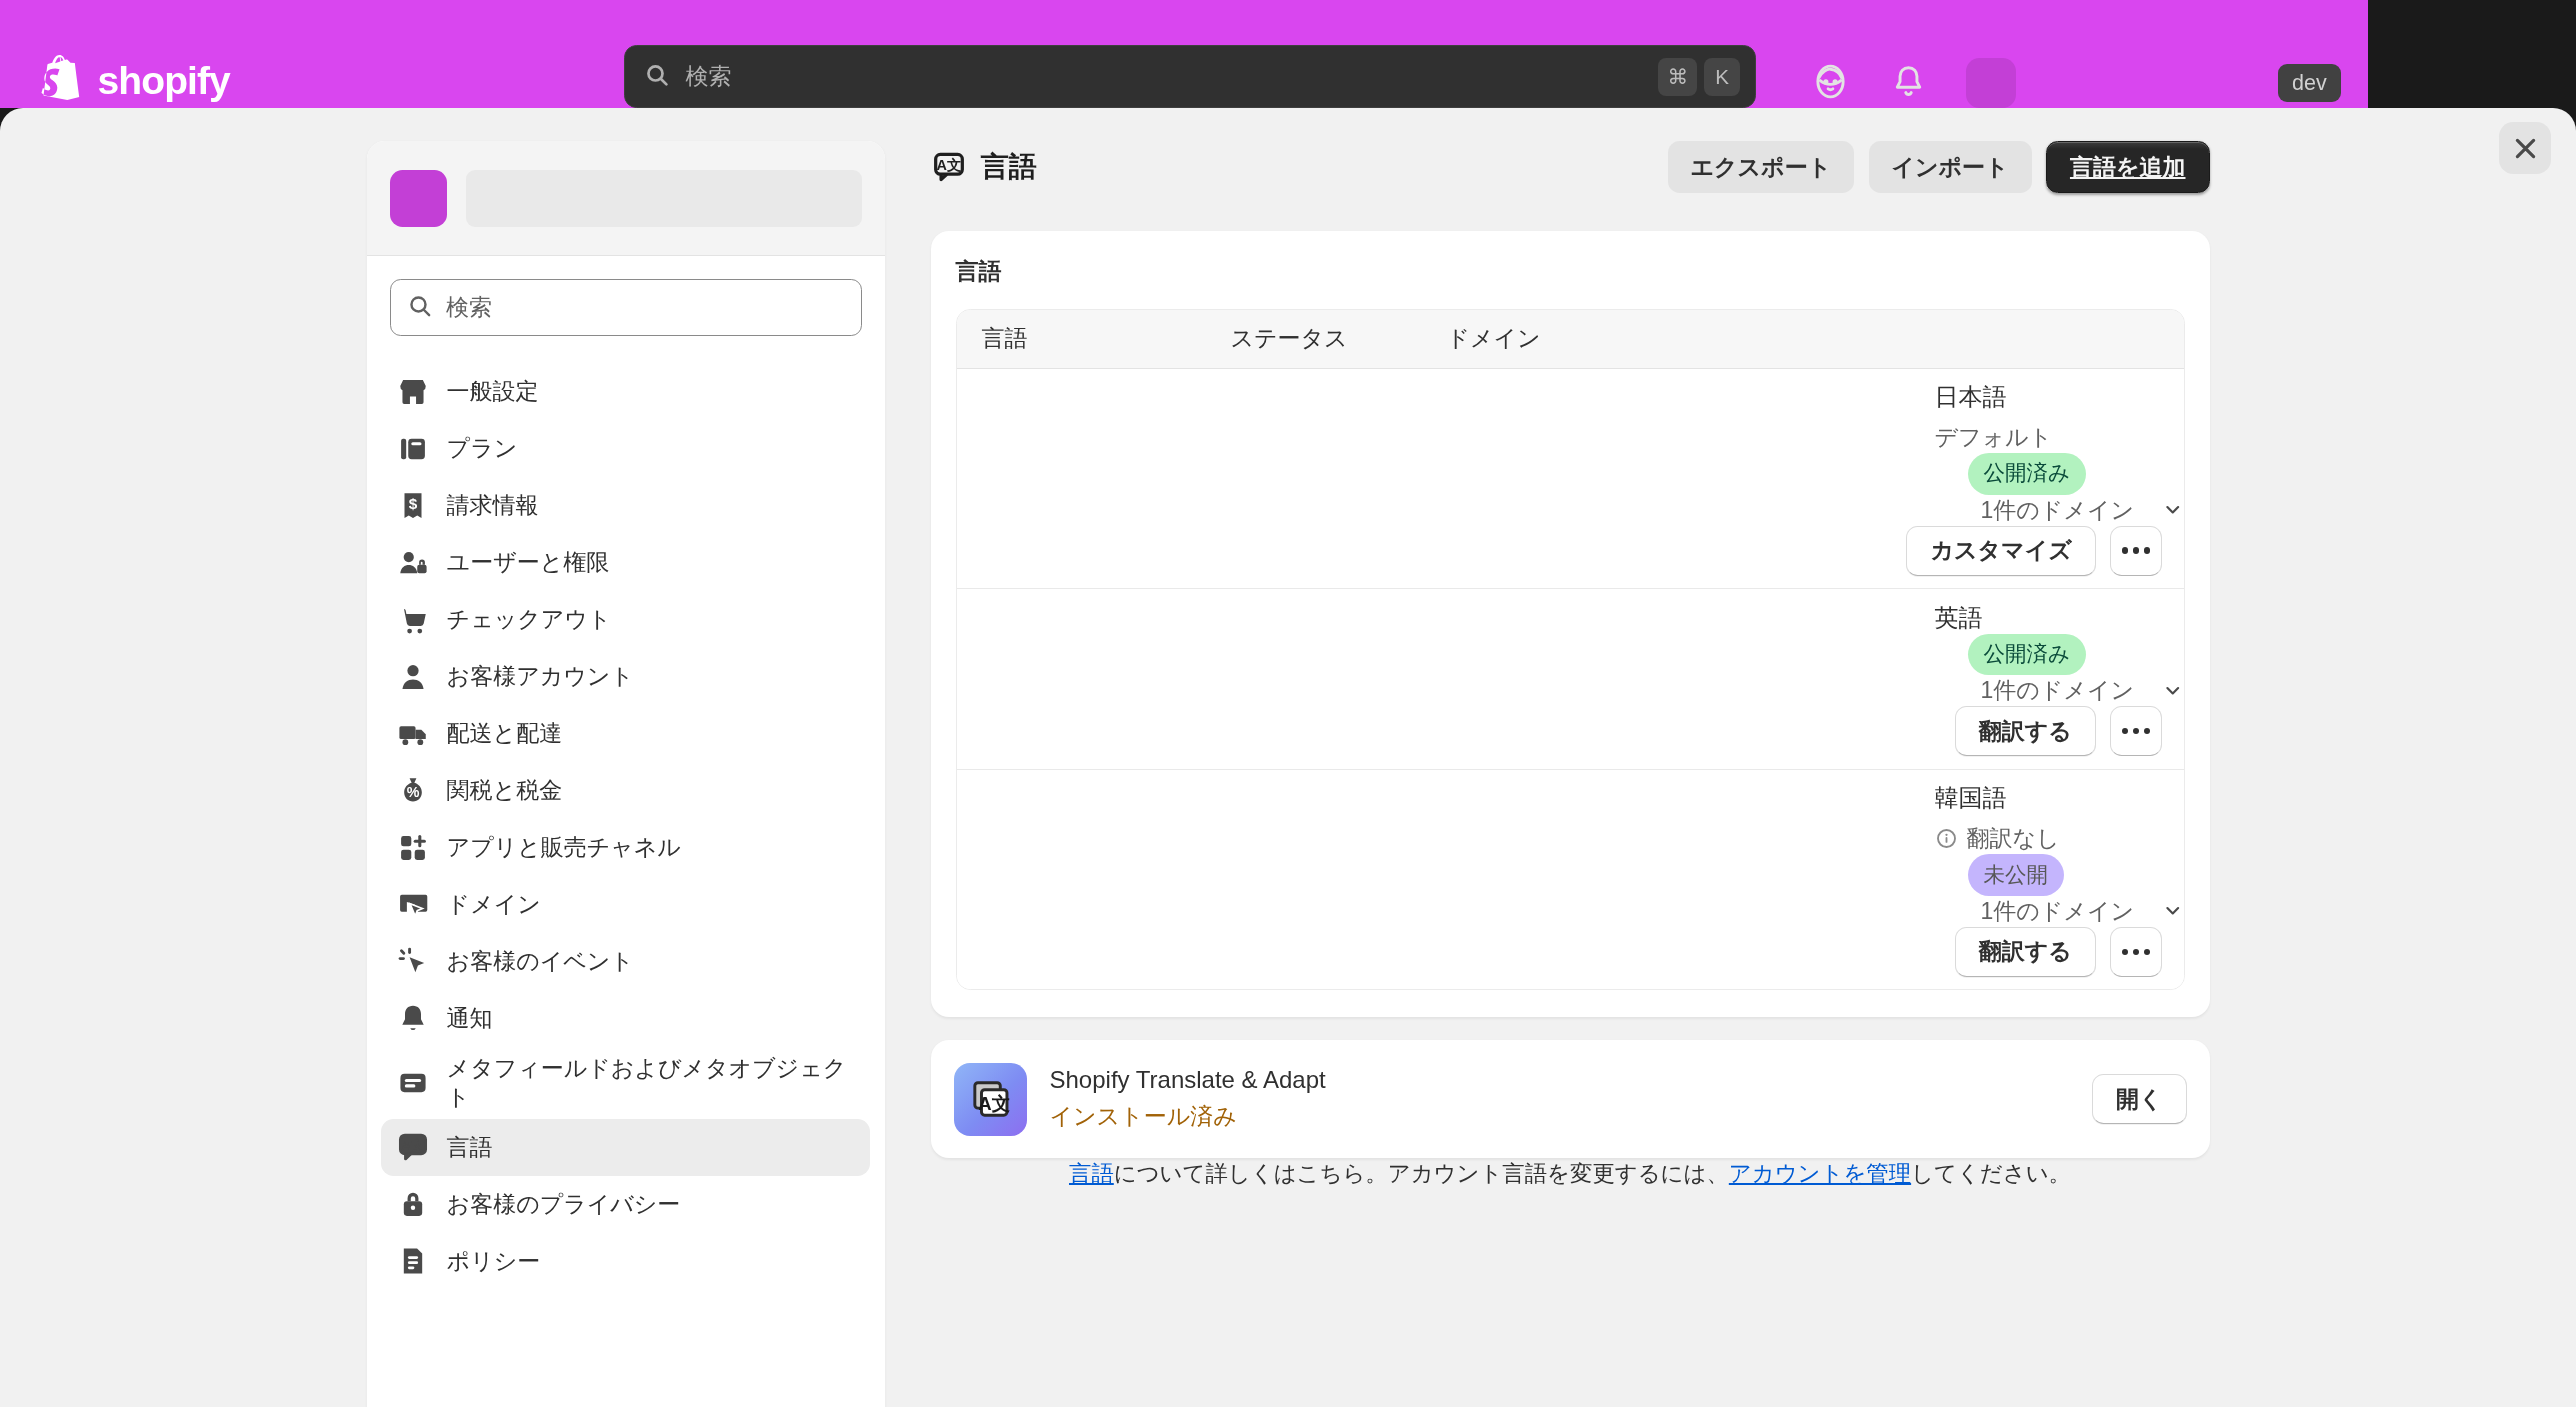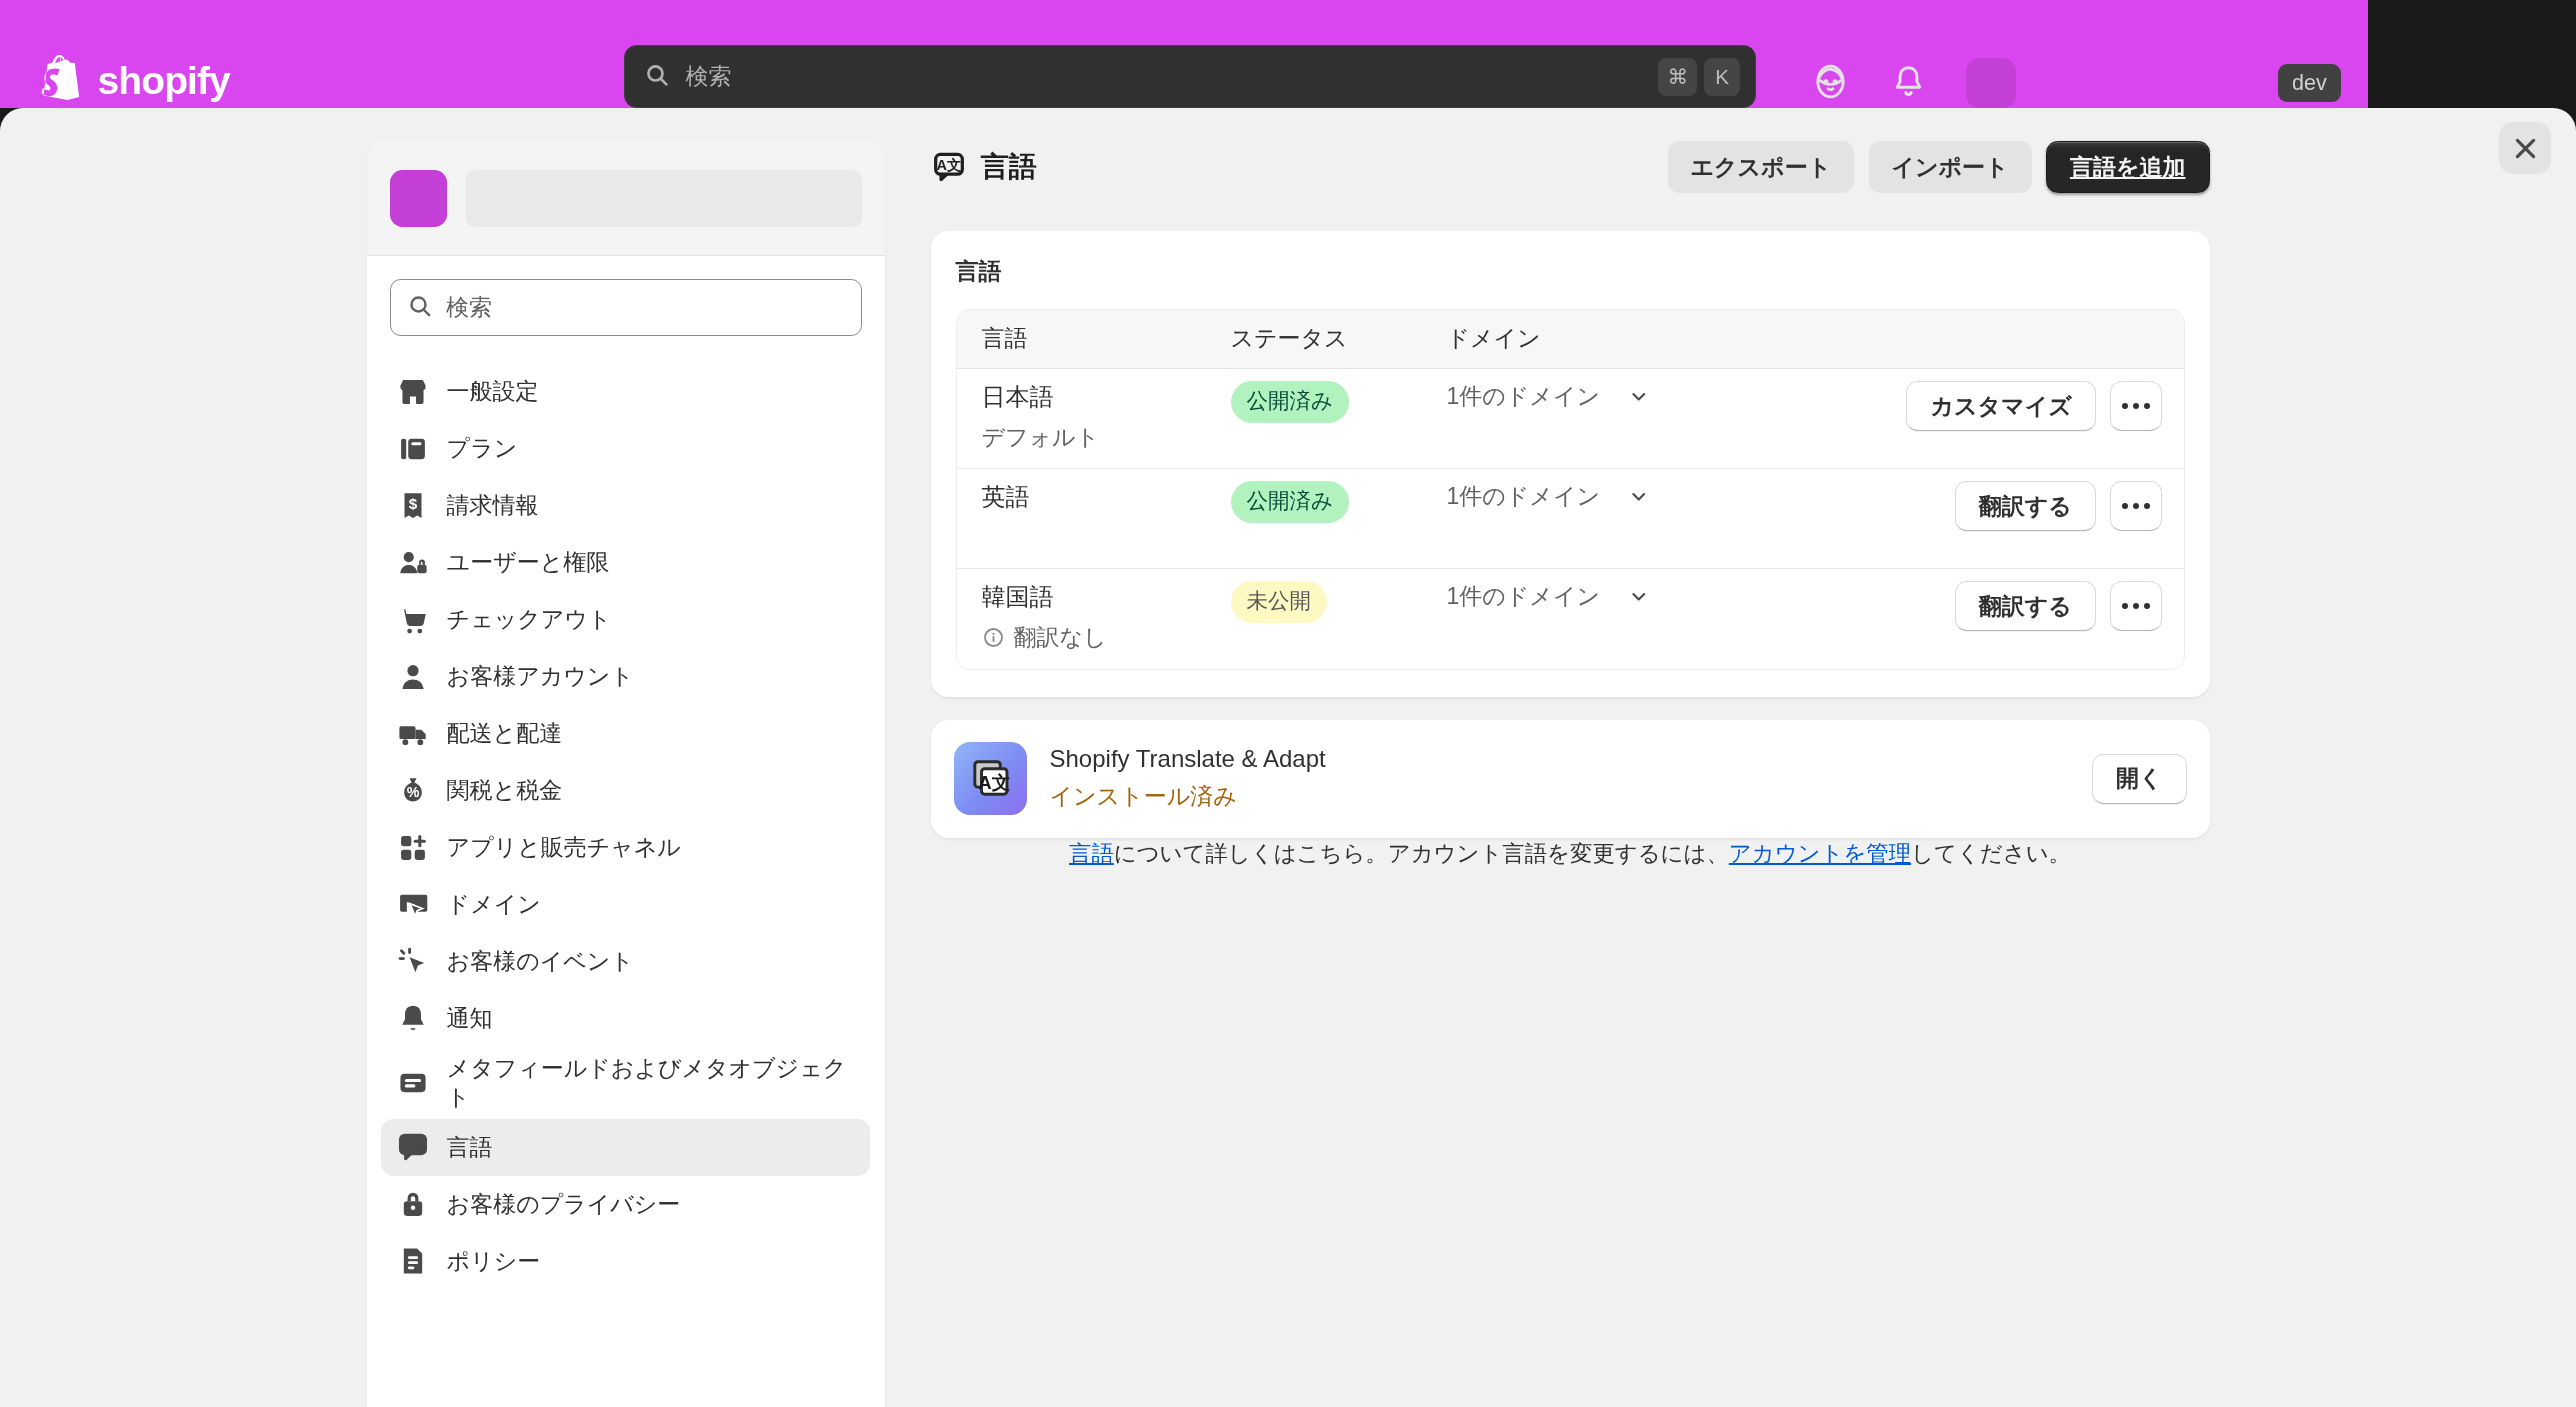--- a/index.html
+++ b/index.html
@@ -49,31 +49,31 @@
   .btn-dark { background:linear-gradient(180deg,#3d3d3d 0%,#262626 14%,#262626 100%); color:#f4f4f4; box-shadow:0 1.8px 2.7px rgba(0,0,0,.35), inset 0 0.9px 0 rgba(255,255,255,.22); border:1.3px solid #1a1a1a;text-decoration:underline; }
   .btn-white { background:#fff; color:#303030; border:1.3px solid #dadada; border-bottom-color:#b5b5b5; box-shadow:0 0.9px 0 rgba(0,0,0,.05); height:50px; }
 
   .card { background:#fff; border-radius:18px; box-shadow:0 1.8px 2.7px rgba(0,0,0,.06); }
   .card-langs { padding:25px 25px 27px; }
   .card-title { font-size:23px; font-weight:700; color:#303030; }
 
   .table { margin-top:21.5px; border:1.3px solid #ebebeb; border-radius:14.3px; overflow:hidden; }
   .thead { display:flex; background:#f7f7f7; border-bottom:1.3px solid #e3e3e3; height:59px; align-items:center; }
   .th { font-size:23px; color:#303030; font-weight:450; }
-  .trow { display:flex; align-items:flex-start; min-height:100px; background:#fff; border-bottom:1.3px solid #e9e9e9; padding:12.5px 0; }
+  .trow { display:flex; align-items:flex-end; min-height:100px; background:#fff; border-bottom:1.3px solid #e9e9e9; padding:12.5px 0;flex-direction:column; }
   .trow:last-child { border-bottom:none; }
   .col-lang { width:274px; padding-left:25px; }
   .col-status { width:216px; }
   .col-domain { flex:1; }
   .col-actions { display:flex; gap:14.3px; align-items:center; padding-right:21.5px; }
   .lang-name { font-size:24px; color:#303030; }
   .lang-sub { font-size:23px; color:#616161; margin-top:9px; display:flex; align-items:center; gap:9px; }
   .badge { display:inline-block; font-size:21.5px; padding:5.4px 16px 7.2px; border-radius:894px; }
   .badge-success { background:#b2f2bf; color:#0a4b3a; }
-  .badge-neutral { background:#fef9c3; color:#575757; }
+  .badge-neutral { background:#c4b5fd; color:#575757; }
   .domain-link { display:inline-flex; align-items:center; gap:28px; font-size:23px; color:#616161; cursor:pointer; }
   .dots-btn { width:52px; height:50px; background:#fff; border:1.3px solid #dadada; border-bottom-color:#b5b5b5; border-radius:11.6px; display:flex; align-items:center; justify-content:center; gap:4.5px; cursor:pointer; }
   .dots-btn i { width:6.3px; height:6.3px; border-radius:50%; background:#303030; }
 
   .card-app { margin-top:23px; height:118px; display:flex; align-items:center; padding:0 23px; gap:23px; }
   .app-icon { width:73px; height:73px; border-radius:16px; background:linear-gradient(135deg,#90b6f7 0%,#7e8cf3 55%,#8d6ef0 100%); display:flex; align-items:center; justify-content:center; flex:none; }
   .app-texts { flex:1; }
   .app-name { font-size:24px; color:#303030; font-weight:450; }
   .app-sub { font-size:23px; color:#a16207; margin-top:7.2px; }
 

